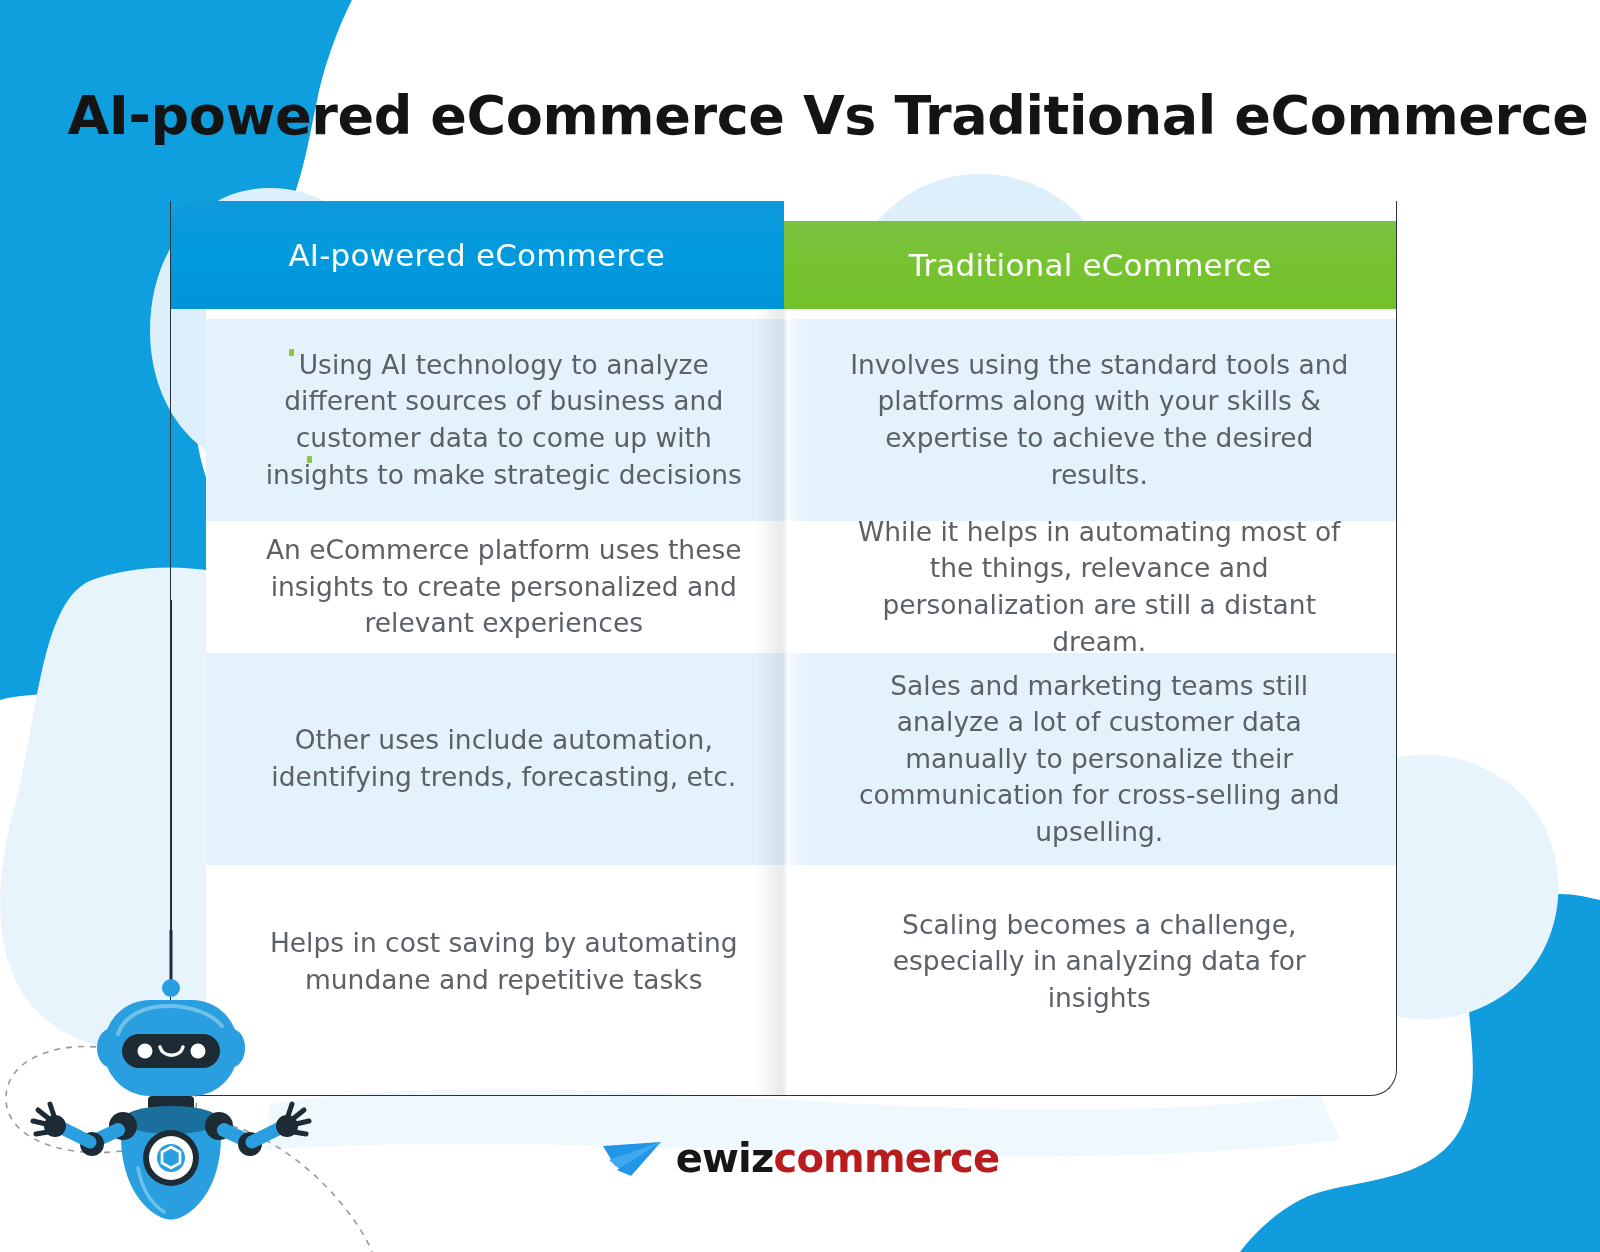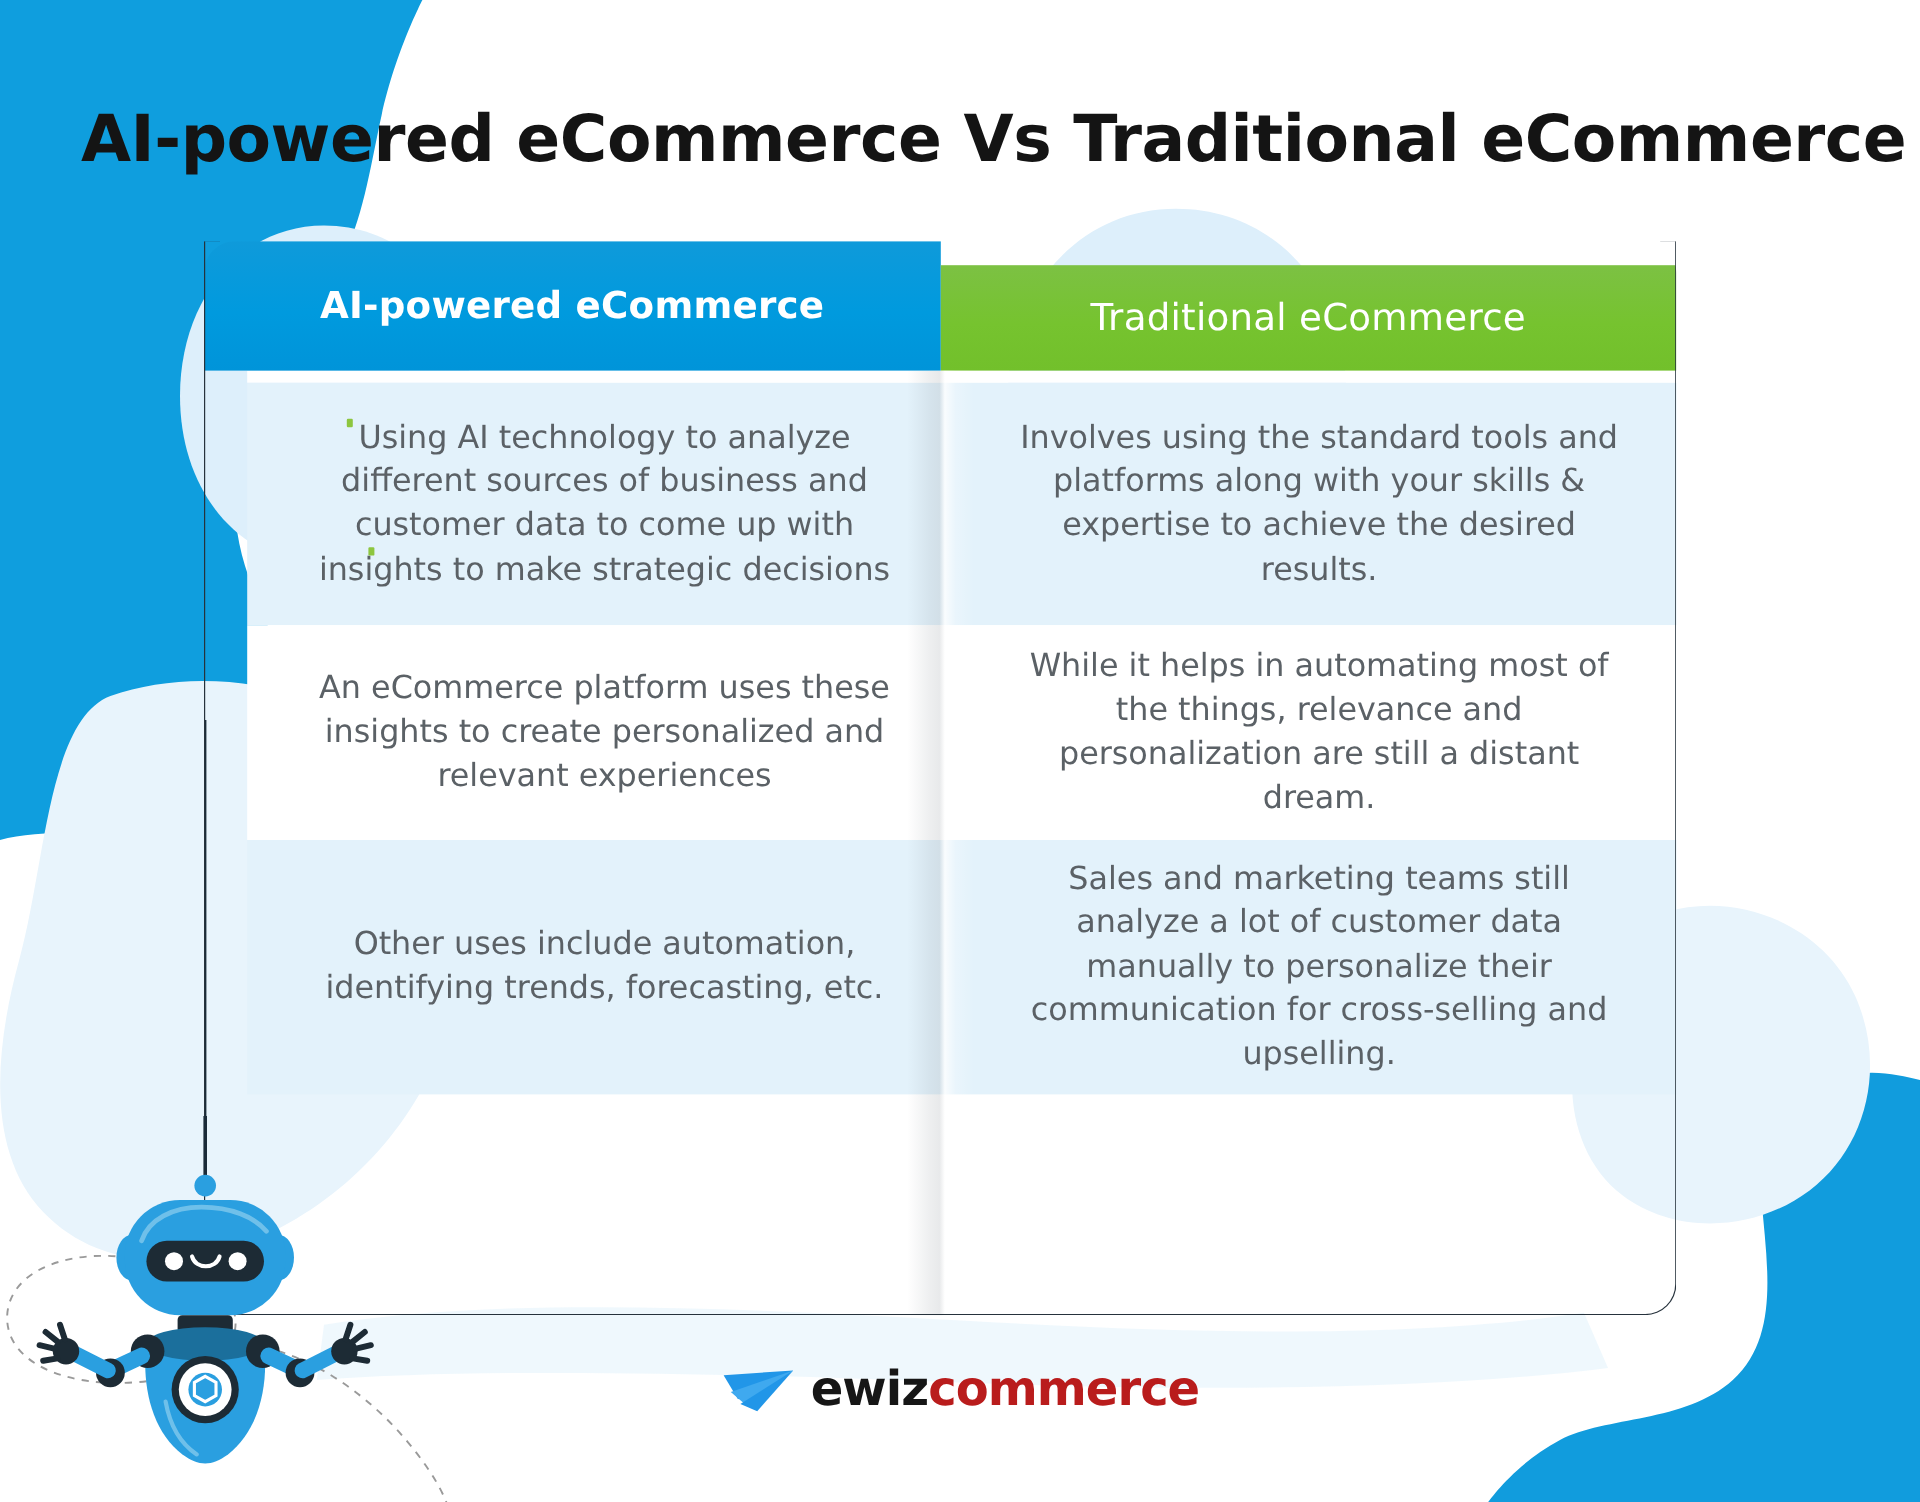--- a/index.html
+++ b/index.html
@@ -75,21 +75,21 @@
     flex: 1 1 50%;
     display: flex;
     align-items: center;
     justify-content: center;
     color: #ffffff;
     font-size: 31px;
     font-weight: 400;
     letter-spacing: 0.2px;
     position: relative;
   }
-  .th-ai   { background: linear-gradient(180deg, #0f9ada 0%, #009ade 55%, #0094d9 100%); font-weight: bold; }
+  .th-ai   { background: linear-gradient(180deg, #0f9ada 0%, #009ade 55%, #0094d9 100%); }
   .th-trad { background: linear-gradient(180deg, #7cc143 0%, #76c32f 55%, #72c02b 100%); margin-top: 20px; }
 
   .tbody { position: relative; z-index: 2; padding-left: 36px; }
 
   .trow {
     display: flex;
     width: 100%;
     background: #ffffff;
   }
   .trow.tint { background: #e3f2fb; }
@@ -102,21 +102,21 @@
     text-align: center;
     padding: 0 46px;
     color: #5b6166;
     font-size: 26.5px;
     line-height: 1.38;
     font-weight: 400;
   }
   .td-right { padding: 0 40px; }
 
   .row-h1 { height: 202px; }
-  .row-h2 { height: 179px; }
+  .row-h2 { height: 132px; }
   .row-h3 { height: 212px; }
   .row-h4 { height: 193px; }
 
   .gap-white { height: 10px; background: #ffffff; }
 
   
   .fold {
     position: absolute;
     left: 50%;
     top: 108px;
@@ -232,20 +232,24 @@
       <div class="trow row-h2">
         <div class="td">An eCommerce platform uses these insights to create personalized and relevant experiences</div>
         <div class="td td-right">While it helps in automating most of the things, relevance and personalization are still a distant dream.</div>
       </div>
 
       <div class="trow tint row-h3">
         <div class="td">Other uses include automation, identifying trends, forecasting, etc.</div>
         <div class="td td-right">Sales and marketing teams still analyze a lot of customer data manually to personalize their communication for cross-selling and upselling.</div>
       </div>
 
+      <div class="trow row-h4">
+        <div class="td">Helps in cost saving by automating mundane and repetitive tasks</div>
+        <div class="td td-right">Scaling becomes a challenge, especially in analyzing data for insights</div>
+      </div>
     </div>
 
     <div class="fold"></div>
     <div class="table-outline"></div>
 
     <span class="dot-accent" style="left:119px; top:148px;"></span>
     <span class="dot-accent" style="left:137px; top:255px;"></span>
   </div>
 
   <svg class="robot" viewBox="0 0 380 322" xmlns="http://www.w3.org/2000/svg">

